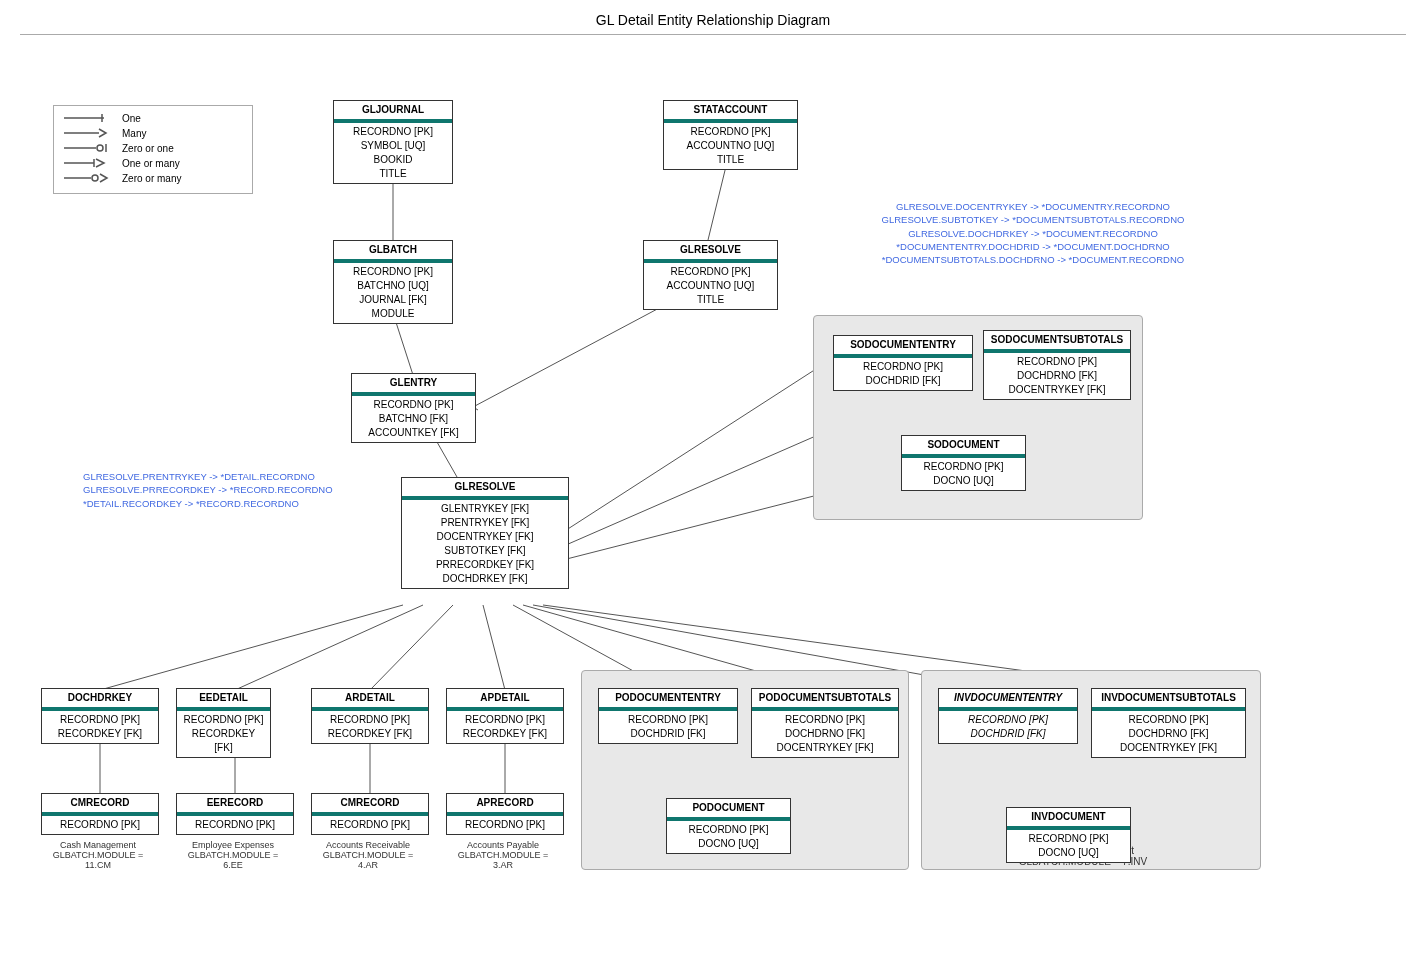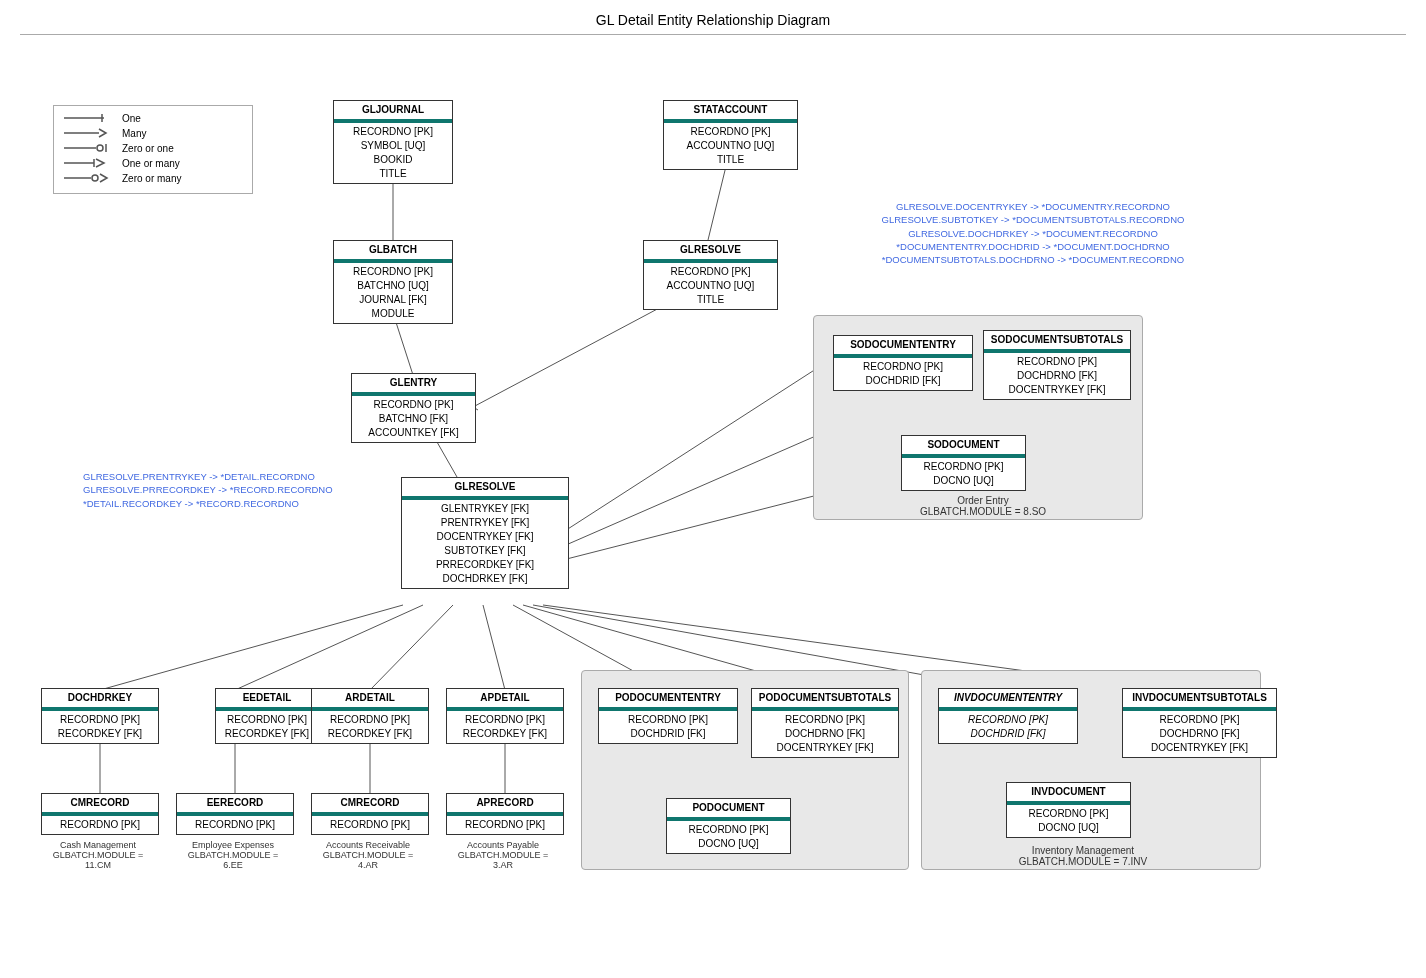--- a/index.html
+++ b/index.html
@@ -280,43 +280,40 @@
     </div>
   </div>
 
   <div class="entity-box" style="left:878px; top:390px; width:125px;">
     <div class="entity-name">SODOCUMENT</div>
     <div class="entity-fields">
       RECORDNO [PK]<br>DOCNO [UQ]
     </div>
   </div>
 
-  <div class="region-label" style="left:820px; top:450px; width:280px; text-align:center;">
-    Order Entry<br>GLBATCH.MODULE = 8.SO
-  </div>
   <div class="region-label" style="left:910px; top:800px; width:300px; text-align:center;">
     Inventory Management<br>GLBATCH.MODULE = 7.INV
   </div>
 
   <div class="entity-box" style="left:18px; top:643px; width:118px;">
     <div class="entity-name">DOCHDRKEY</div>
     <div class="entity-fields">
       RECORDNO [PK]<br>RECORDKEY [FK]
     </div>
   </div>
 
   <div class="entity-box" style="left:18px; top:748px; width:118px;">
     <div class="entity-name">CMRECORD</div>
     <div class="entity-fields">RECORDNO [PK]</div>
   </div>
   <div class="region-label" style="left:10px; top:795px; width:130px; text-align:center; font-size:9px;">
     Cash Management<br>GLBATCH.MODULE =<br>11.CM
   </div>
 
-  <div class="entity-box" style="left:153px; top:643px; width:104px;margin-left:39px;">
+  <div class="entity-box" style="left:153px; top:643px; width:95px;">
     <div class="entity-name">EEDETAIL</div>
     <div class="entity-fields">
       RECORDNO [PK]<br>RECORDKEY [FK]
     </div>
   </div>
 
   <div class="entity-box" style="left:153px; top:748px; width:118px;">
     <div class="entity-name">EERECORD</div>
     <div class="entity-fields">RECORDNO [PK]</div>
   </div>
@@ -375,28 +372,28 @@
     </div>
   </div>
 
   <div class="entity-box" style="left:915px; top:643px; width:140px;font-style:italic;">
     <div class="entity-name">INVDOCUMENTENTRY</div>
     <div class="entity-fields">
       RECORDNO [PK]<br>DOCHDRID [FK]
     </div>
   </div>
 
-  <div class="entity-box" style="left:1068px; top:643px; width:155px;margin-left:31px;">
+  <div class="entity-box" style="left:1068px; top:643px; width:155px;">
     <div class="entity-name">INVDOCUMENTSUBTOTALS</div>
     <div class="entity-fields">
       RECORDNO [PK]<br>DOCHDRNO [FK]<br>DOCENTRYKEY [FK]
     </div>
   </div>
 
-  <div class="entity-box" style="left:983px; top:737px; width:125px;">
+  <div class="entity-box" style="left:983px; top:762px; width:125px;">
     <div class="entity-name">INVDOCUMENT</div>
     <div class="entity-fields">
       RECORDNO [PK]<br>DOCNO [UQ]
     </div>
   </div>
 
   <div class="annotation" style="left:810px; top:155px; width:400px; text-align:center;">
     GLRESOLVE.DOCENTRYKEY -&gt; *DOCUMENTRY.RECORDNO<br>
     GLRESOLVE.SUBTOTKEY -&gt; *DOCUMENTSUBTOTALS.RECORDNO<br>
     GLRESOLVE.DOCHDRKEY -&gt; *DOCUMENT.RECORDNO<br>

